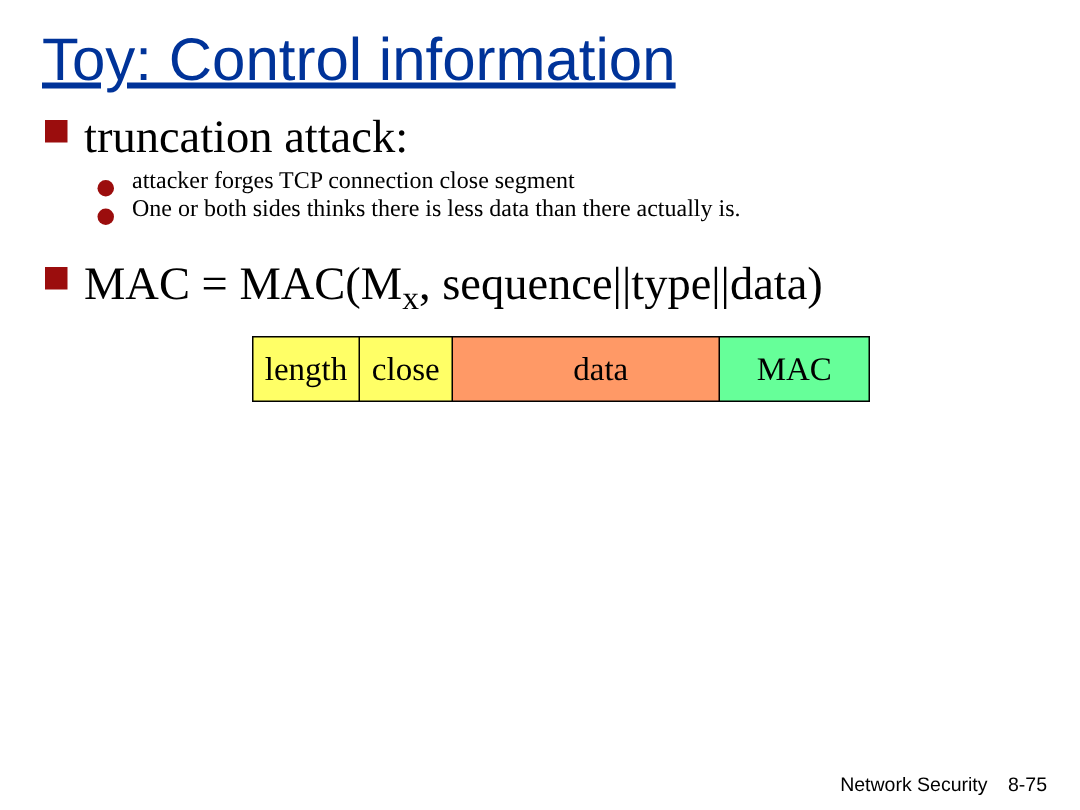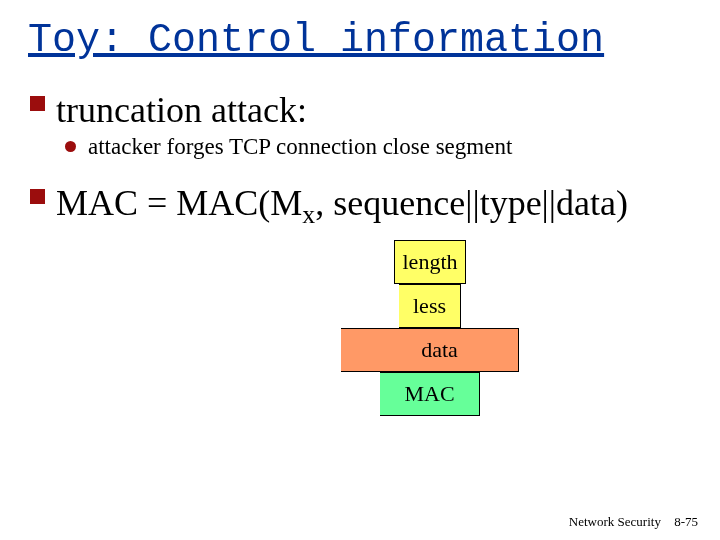--- a/index.html
+++ b/index.html
@@ -12,114 +12,114 @@
     font-family: Georgia, "Times New Roman", serif;
     color: #000;
   }
   .slide {
     width: 720px;
     height: 540px;
     position: relative;
     padding: 18px 28px 0 28px;
   }
   .title {
-    font-family: Liberation Mono, monospace;
+    font-family: Liberation Sans, sans-serif;
     font-size: 40px;
     color: #003399;
     text-decoration: underline;
-    margin: 0 0 26px 0;
+    margin: 0 0 10px 0;
     font-weight: 400;
   }
   .l1 {
-    font-size: 36px;
+    font-size: 31px;
     line-height: 1.18;
     margin: 0 0 2px 0;
     padding-left: 28px;
     position: relative;
   }
   .l1::before {
     content: "";
     position: absolute;
     left: 2px;
     top: 7px;
     width: 15px;
     height: 15px;
     background: #9b0d0d;
   }
   .l1.tight { margin-bottom: 14px; }
   .l2 {
-    font-size: 23px;
+    font-size: 16px;
     line-height: 1.18;
     margin: 0 0 1px 0;
     padding-left: 60px;
     position: relative;
   }
   .l2::before {
     content: "";
     position: absolute;
     left: 37px;
     top: 8px;
     width: 11px;
     height: 11px;
     background: #9b0d0d;
     border-radius: 50%;
   }
   .gap { height: 10px; }
   .sub { font-size: 0.72em; vertical-align: sub; line-height: 0; }
   .diagram {
     margin: 16px 0 0 140px;
     display: flex;
-    align-items: center;
-    flex-direction: column;
+    align-items: flex-end;
   }
   .cell {
     border: 1.5px solid #000;
     height: 44px;
     display: flex;
     align-items: center;
     justify-content: center;
     font-size: 22px;
   }
   .cell + .cell { border-left: none; }
   .c-length { width: 72px; background: #ffff66; }
   .c-type   { width: 62px; background: #ffff66; }
   .c-data   { width: 178px; background: #ff9966; padding-left: 20px; }
   .c-mac    { width: 100px; background: #66ff99; }
   .footer {
     position: absolute;
     bottom: 10px;
     right: 22px;
-    font-family: Liberation Serif, serif;
+    font-family: Liberation Sans, sans-serif;
     font-size: 13px;
     color: #000;
   }
   .footer .pg { margin-left: 10px; }
 </style>
 </head>
 <body>
 
 <div class="slide">
 
   <h1 class="title">Toy: Control information</h1>
 
   <p class="l1">truncation attack:</p>
   <p class="l2">attacker forges TCP connection close segment</p>
+  <p class="l2">One or both sides thinks there is less data than there actually is.</p>
 
   <div class="gap"></div>
 
 
   <div class="gap"></div>
 
   <p class="l1 tight">
     <span>MAC = MAC(M</span><span class="sub">x</span><span>, sequence||type||data)</span>
   </p>
 
   <div class="diagram">
     <div class="cell c-length">length</div>
-    <div class="cell c-type">less</div>
+    <div class="cell c-type">close</div>
     <div class="cell c-data">data</div>
     <div class="cell c-mac">MAC</div>
   </div>
 
   <div class="footer">
     <span>Network Security</span>
     <span class="pg">8-75</span>
   </div>
 
 </div>

